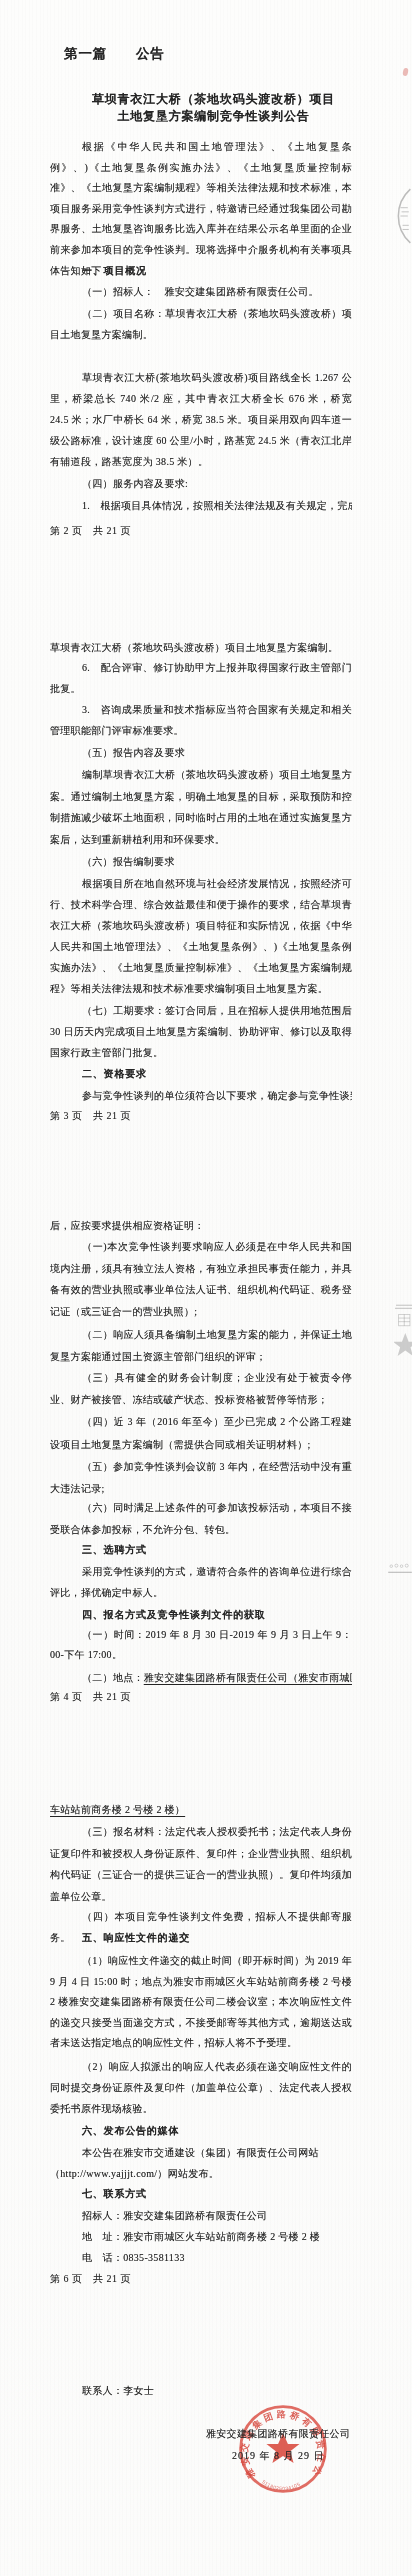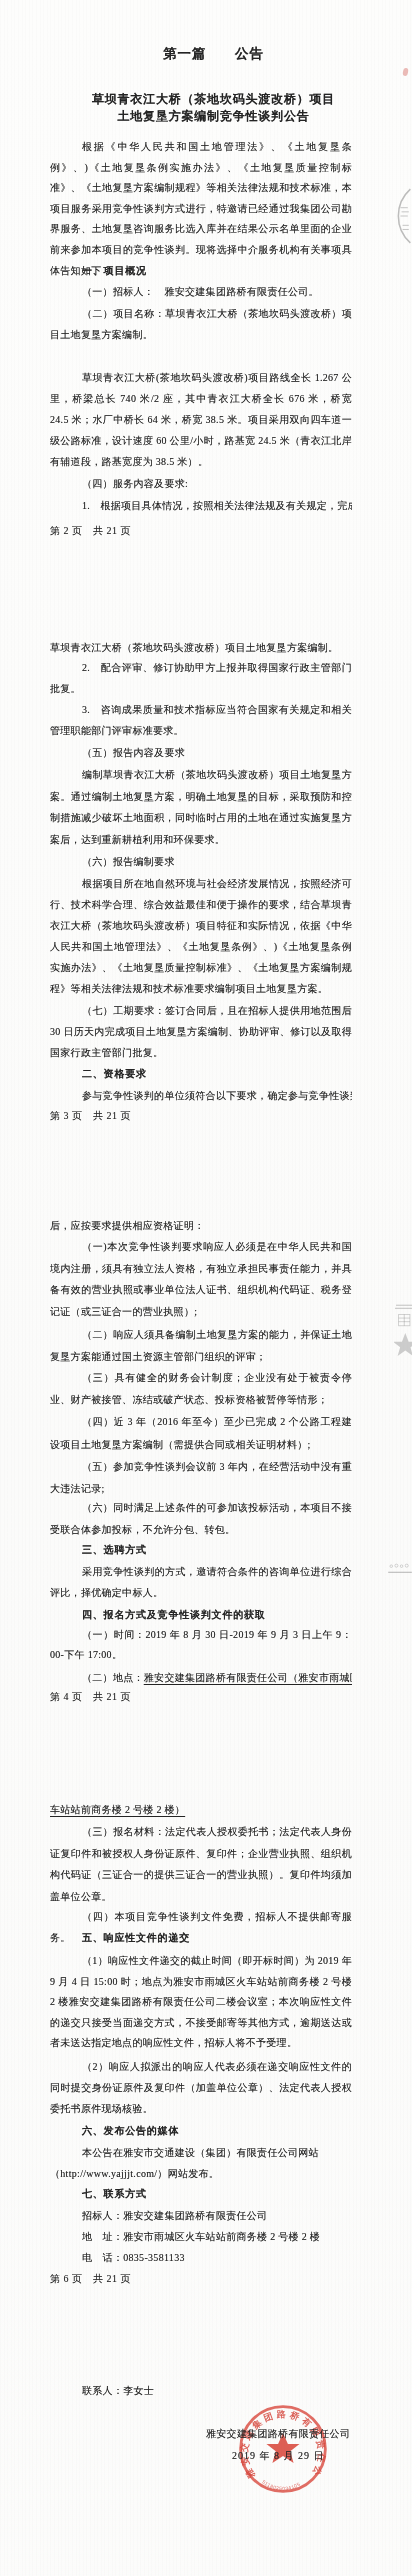--- a/index.html
+++ b/index.html
@@ -18,21 +18,21 @@
     font-size:10px;line-height:21px;letter-spacing:0.3px;
     text-align:justify;text-shadow:0 0 0.3px rgba(60,60,60,.55);
   }
   .lh40{line-height:20.6px}
   .lh42{line-height:21.6px}
   .lh44{line-height:23px}
   .lh38{line-height:19.6px}
   .ind{text-indent:32px}
   .nw{white-space:nowrap;overflow:hidden}
   .hd{font-weight:700;font-family:Liberation Serif, serif;letter-spacing:0.8px}
-  .part{left:64px;width:299px;font-size:13.4px;font-weight:700;letter-spacing:1px;text-align:center}
+  .part{left:64px;width:299px;font-size:13.4px;font-weight:700;letter-spacing:1px;}
   .sub{left:64px;width:299px;font-size:12px;font-weight:700;letter-spacing:0.8px;text-align:center}
   .ft{
     position:absolute;left:50px;width:299px;
     font-size:10px;letter-spacing:0.5px;color:#2a2a2a;
     text-shadow:0 0 0.3px rgba(60,60,60,.5);
   }
   .u{text-decoration:underline;text-underline-offset:2.6px;text-decoration-thickness:0.8px}
   .sig{
     position:absolute;font-size:10px;letter-spacing:0.3px;color:#242424;
     text-shadow:0 0 0.3px rgba(60,60,60,.55);z-index:3;white-space:nowrap;
@@ -55,21 +55,21 @@
   <div class="b ind lh40" style="top:137px">根据《中华人民共和国土地管理法》、《土地复垦条例》、)《土地复垦条例实施办法》、《土地复垦质量控制标准》、《土地复垦方案编制规程》等相关法律法规和技术标准，本项目服务采用竞争性谈判方式进行，特邀请已经通过我集团公司勘界服务、土地复垦咨询服务比选入库并在结果公示名单里面的企业前来参加本项目的竞争性谈判。现将选择中介服务机构有关事项具体告知如下：</div>
   <div class="b hd ind" style="top:260px">一、项目概况</div>
   <div class="b ind" style="top:281px">（一）招标人：　雅安交建集团路桥有限责任公司。</div>
   <div class="b ind" style="top:303px">（二）项目名称：草坝青衣江大桥（茶地坎码头渡改桥）项目土地复垦方案编制。</div>
   <div class="b ind" style="top:367px">草坝青衣江大桥(茶地坎码头渡改桥)项目路线全长 1.267 公里，桥梁总长 740 米/2 座，其中青衣江大桥全长 676 米，桥宽 24.5 米；水厂中桥长 64 米，桥宽 38.5 米。项目采用双向四车道一级公路标准，设计速度 60 公里/小时，路基宽 24.5 米（青衣江北岸有辅道段，路基宽度为 38.5 米）。</div>
   <div class="b ind" style="top:473px">（四）服务内容及要求:</div>
   <div class="b ind nw" style="top:495px">1.　根据项目具体情况，按照相关法律法规及有关规定，完成</div>
   <div class="ft" style="top:524px">第 2 页　共 21 页</div>
 
   <div class="b" style="top:637px">草坝青衣江大桥（茶地坎码头渡改桥）项目土地复垦方案编制。</div>
-  <div class="b ind" style="top:657px">2.　配合评审、修订协助甲方上报并取得国家行政主管部门批复。</div>
+  <div class="b ind" style="top:657px">6.　配合评审、修订协助甲方上报并取得国家行政主管部门批复。</div>
   <div class="b ind" style="top:699px">3.　咨询成果质量和技术指标应当符合国家有关规定和相关管理职能部门评审标准要求。</div>
   <div class="b ind" style="top:742px">（五）报告内容及要求</div>
   <div class="b ind lh42" style="top:764px">编制草坝青衣江大桥（茶地坎码头渡改桥）项目土地复垦方案。通过编制土地复垦方案，明确土地复垦的目标，采取预防和控制措施减少破坏土地面积，同时临时占用的土地在通过实施复垦方案后，达到重新耕植利用和环保要求。</div>
   <div class="b ind" style="top:851px">（六）报告编制要求</div>
   <div class="b ind" style="top:873px">根据项目所在地自然环境与社会经济发展情况，按照经济可行、技术科学合理、综合效益最佳和便于操作的要求，结合草坝青衣江大桥（茶地坎码头渡改桥）项目特征和实际情况，依据《中华人民共和国土地管理法》、《土地复垦条例》、)《土地复垦条例实施办法》、《土地复垦质量控制标准》、《土地复垦方案编制规程》等相关法律法规和技术标准要求编制项目土地复垦方案。</div>
   <div class="b ind" style="top:1000px">（七）工期要求：签订合同后，且在招标人提供用地范围后 30 日历天内完成项目土地复垦方案编制、协助评审、修订以及取得国家行政主管部门批复。</div>
   <div class="b hd ind" style="top:1063px">二、资格要求</div>
   <div class="b ind nw" style="top:1085px">参与竞争性谈判的单位须符合以下要求，确定参与竞争性谈判</div>
   <div class="ft" style="top:1109px">第 3 页　共 21 页</div>
 

